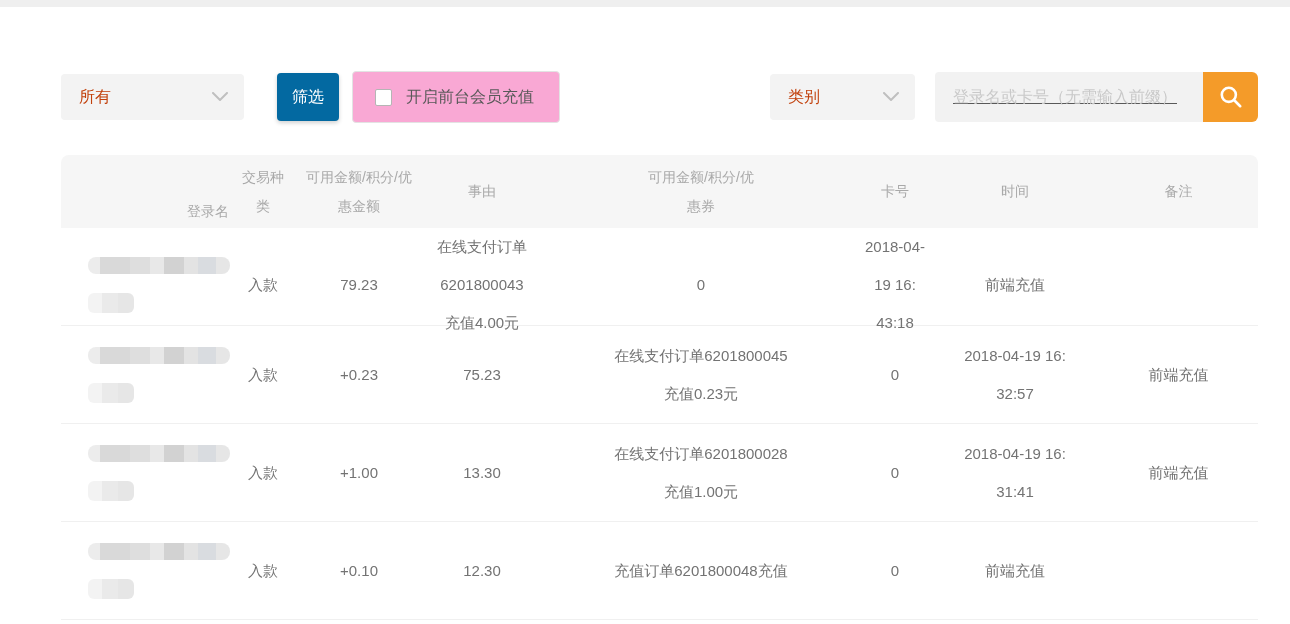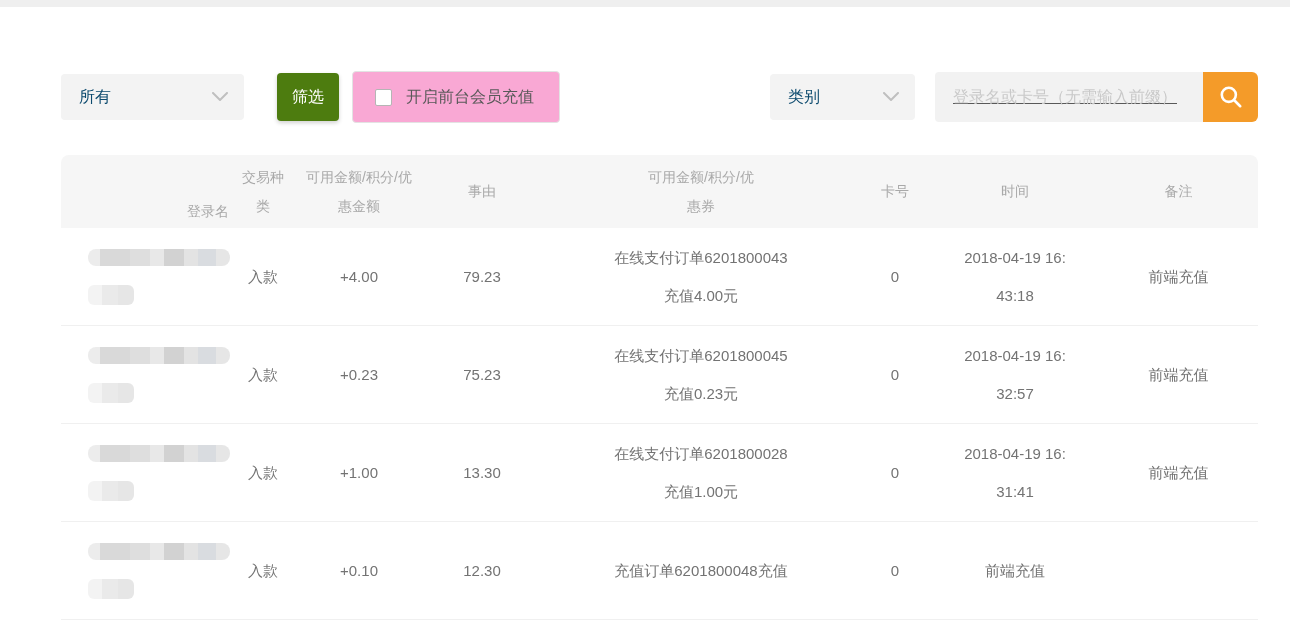--- a/index.html
+++ b/index.html
@@ -8,26 +8,26 @@
 
   .top-strip { width:1290px; height:7px; background:#efefef; }
 
   .content { margin-left:61px; width:1197px; }
 
   
   .filter-bar { margin-top:64px; height:52px; display:flex; align-items:center; }
 
   .dropdown { height:46px; background:#f3f3f3; border-radius:4px;
     display:flex; align-items:center; justify-content:space-between;
-    padding:0 16px 0 18px; color:#0c4a6e; font-size:16px; cursor:pointer; }
+    padding:0 16px 0 18px; color:#c2410c; font-size:16px; cursor:pointer; }
   .dropdown.scope { width:183px; }
   .dropdown.category { width:145px; margin-left:auto; }
   .chev { width:16px; height:10px; }
 
-  .btn-filter { margin-left:33px; width:62px; height:48px; background:#4d7c0f;
+  .btn-filter { margin-left:33px; width:62px; height:48px; background:#0369a1;
     border:none; border-radius:4px; color:#ffffff; font-size:16px; cursor:pointer;
     box-shadow:0 2px 4px rgba(0,0,0,0.18); font-family:inherit; }
 
   .chk-wrap { margin-left:13px; width:208px; height:52px; background:#f9a8d4;
     border:1px solid #e3e3e3; border-radius:4px; display:flex; align-items:center;
     padding-left:22px; cursor:pointer; }
   .chk-box { width:17px; height:17px; border:1px solid #b5b5b5; border-radius:2px;
     background:#ffffff; flex:0 0 auto; }
   .chk-label { margin-left:14px; font-size:16px; color:#595959; }
 
@@ -120,21 +120,20 @@
       <div class="cell">时间</div>
       <div class="cell">备注</div>
     </div>
 
     <div class="grid-row trow">
       <div class="cell login-cell">
         <div class="blur-a"></div>
         <div class="blur-b"></div>
       </div>
       <div class="cell">入款</div>
-      <div class="cell">+4.00</div>
       <div class="cell">79.23</div>
       <div class="cell">在线支付订单6201800043
 充值4.00元</div>
       <div class="cell">0</div>
       <div class="cell">2018-04-19 16:
 43:18</div>
       <div class="cell">前端充值</div>
     </div>
 
     <div class="grid-row trow">

